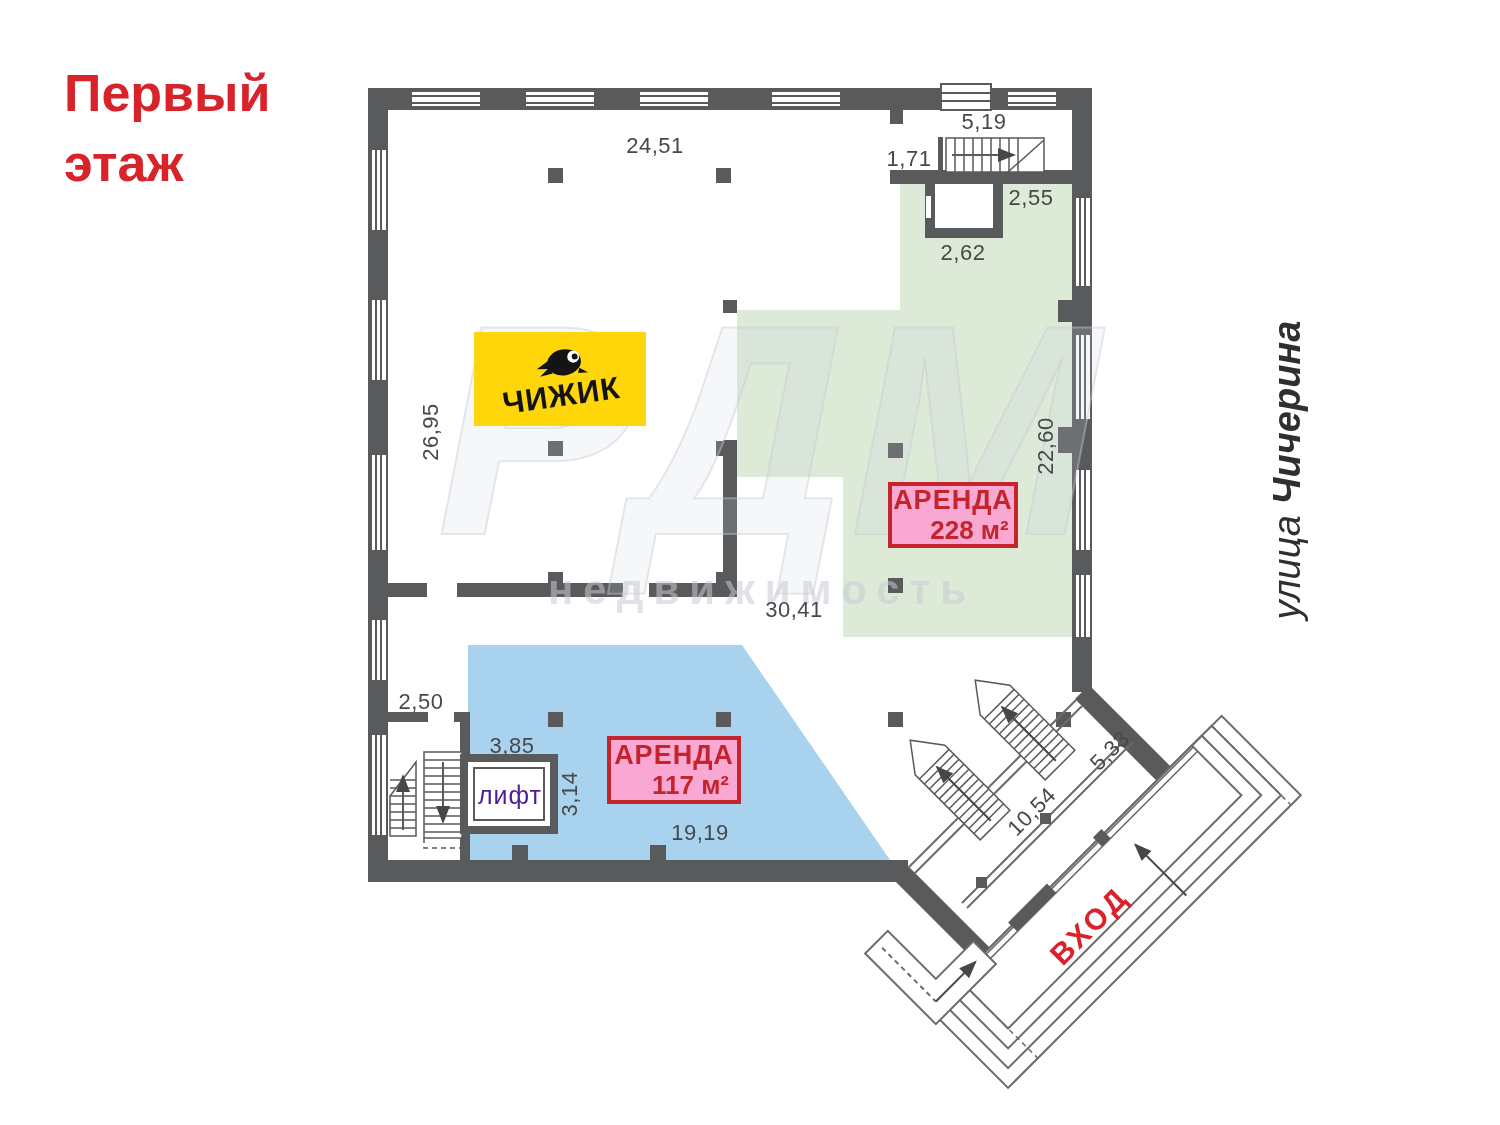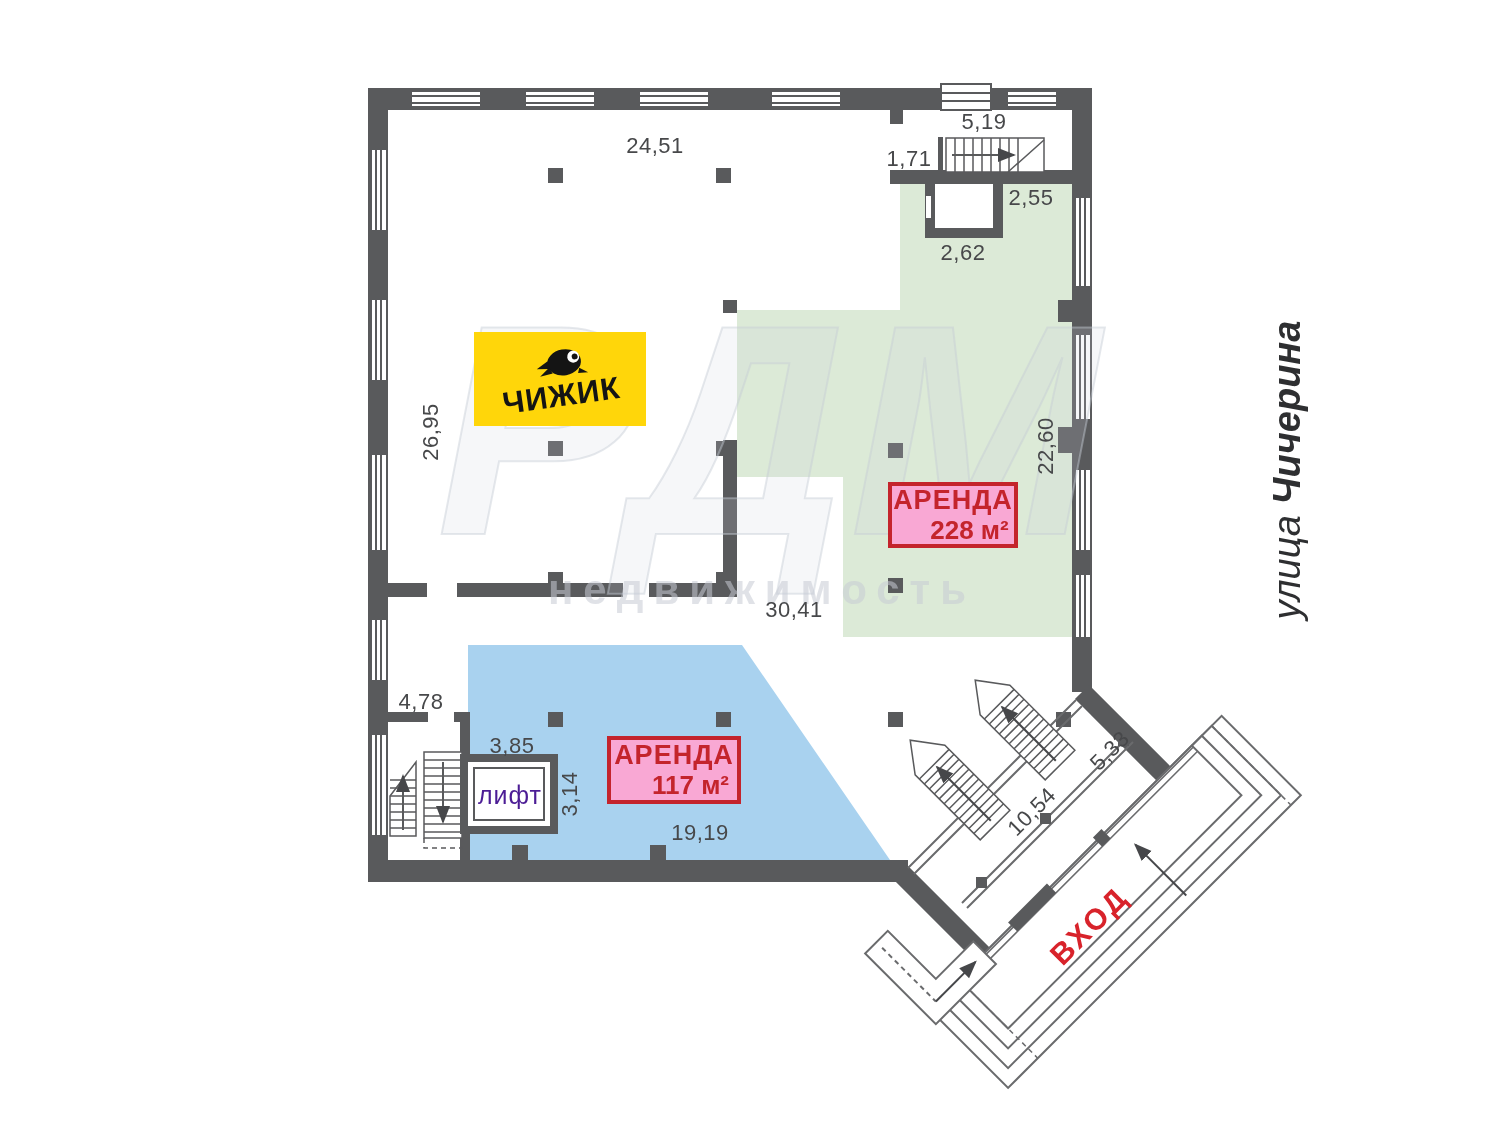--- a/index.html
+++ b/index.html
@@ -205,30 +205,34 @@
       <path d="M-21,0 L0,-28 L21,0 L21,92 L-21,92 Z" fill="#ffffff"></path>
       <path d="M-21,6 h42 M-21,13 h42 M-21,20 h42 M-21,27 h42 M-21,34 h42 M-21,41 h42 M-21,48 h42
                M-21,55 h42 M-21,62 h42 M-21,69 h42 M-21,76 h42 M-21,83 h42"></path>
       <line x1="0" y1="86" x2="0" y2="10" stroke="#46474a" stroke-width="2" marker-end="url(#arr)"></line>
     </g>
   </svg>
 
   <div class="wm1">РДМ</div>
   <div class="wm2">недвижимость</div>
 
+  <div class="title">
+    <div>Первый</div>
+    <div>этаж</div>
+  </div>
 
   <div class="dim" style="left:655px;top:146px">24,51</div>
   <div class="dim" style="left:984px;top:122px">5,19</div>
   <div class="dim" style="left:909px;top:159px">1,71</div>
   <div class="dim" style="left:1031px;top:198px">2,55</div>
   <div class="dim" style="left:963px;top:253px">2,62</div>
   <div class="dim r90" style="left:431px;top:432px">26,95</div>
   <div class="dim r90" style="left:1046px;top:446px">22,60</div>
   <div class="dim" style="left:794px;top:610px">30,41</div>
-  <div class="dim" style="left:421px;top:702px">4,78</div>
+  <div class="dim" style="left:421px;top:702px">2,50</div>
   <div class="dim" style="left:512px;top:746px">3,85</div>
   <div class="dim r90" style="left:570px;top:794px">3,14</div>
   <div class="dim" style="left:700px;top:833px">19,19</div>
   <div class="dim r45" style="left:1032px;top:812px">10,54</div>
   <div class="dim r45" style="left:1110px;top:751px">5,33</div>
 
   <div class="liftlabel" style="left:510px;top:795px">лифт</div>
 
   <div class="rentbox" style="left:888px;top:482px;width:122px;height:58px">
     <div class="l1">АРЕНДА</div>

